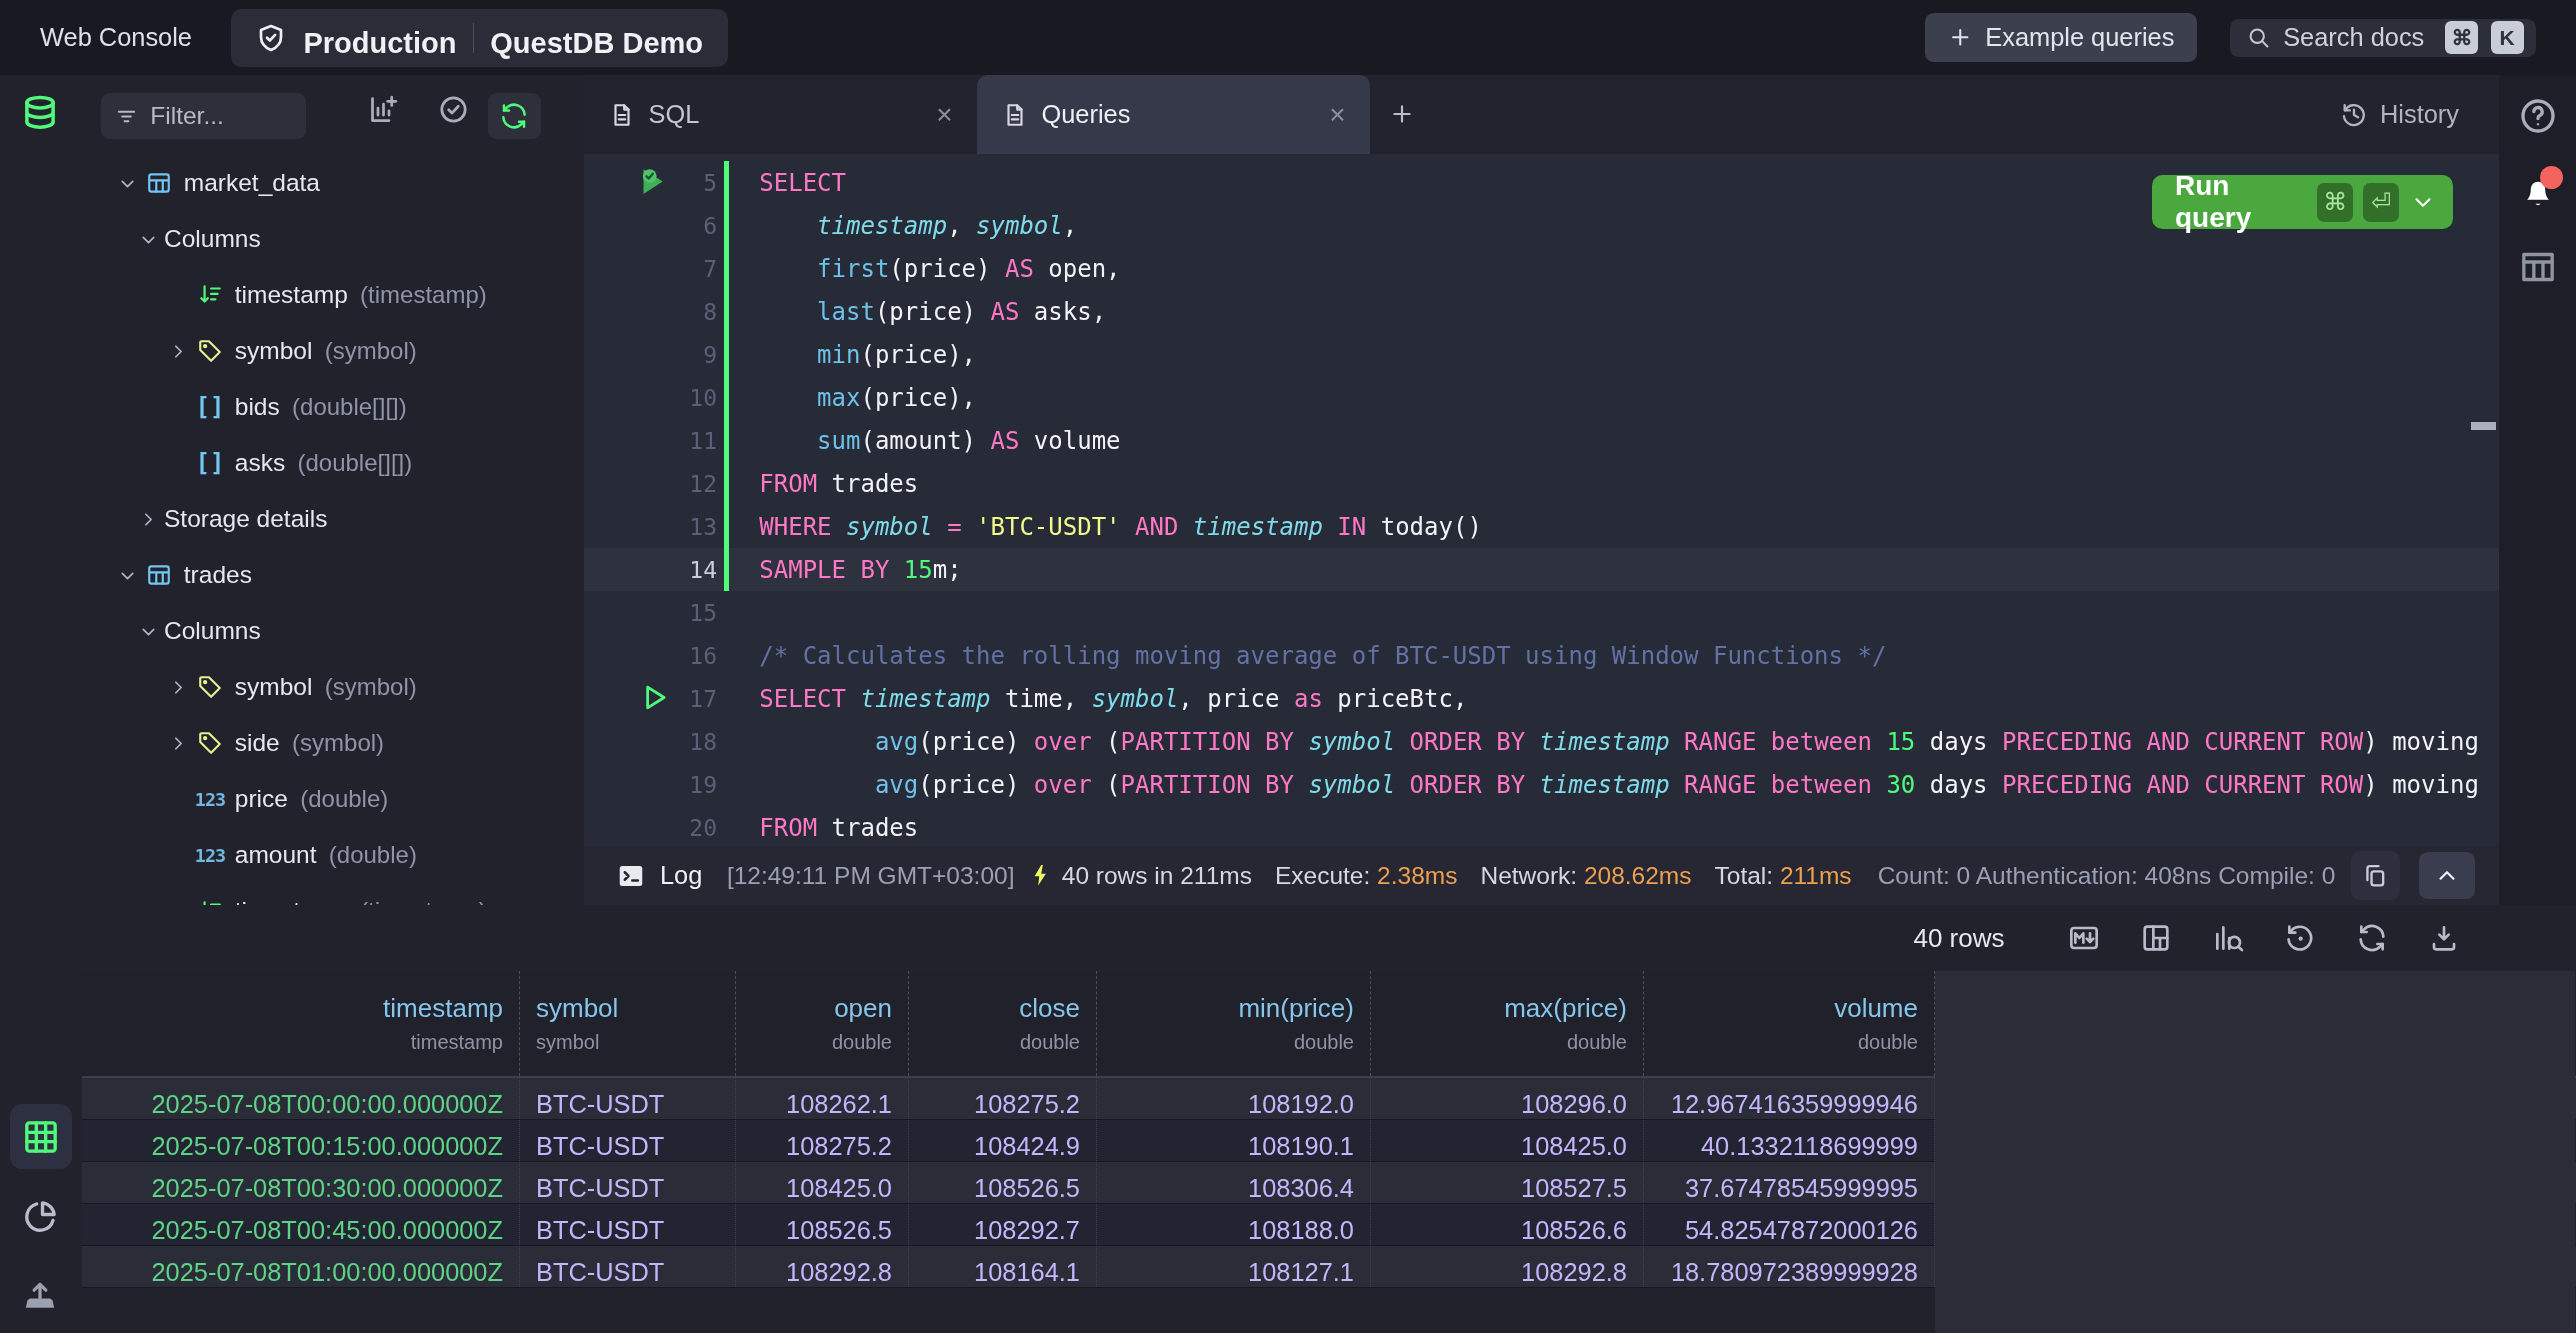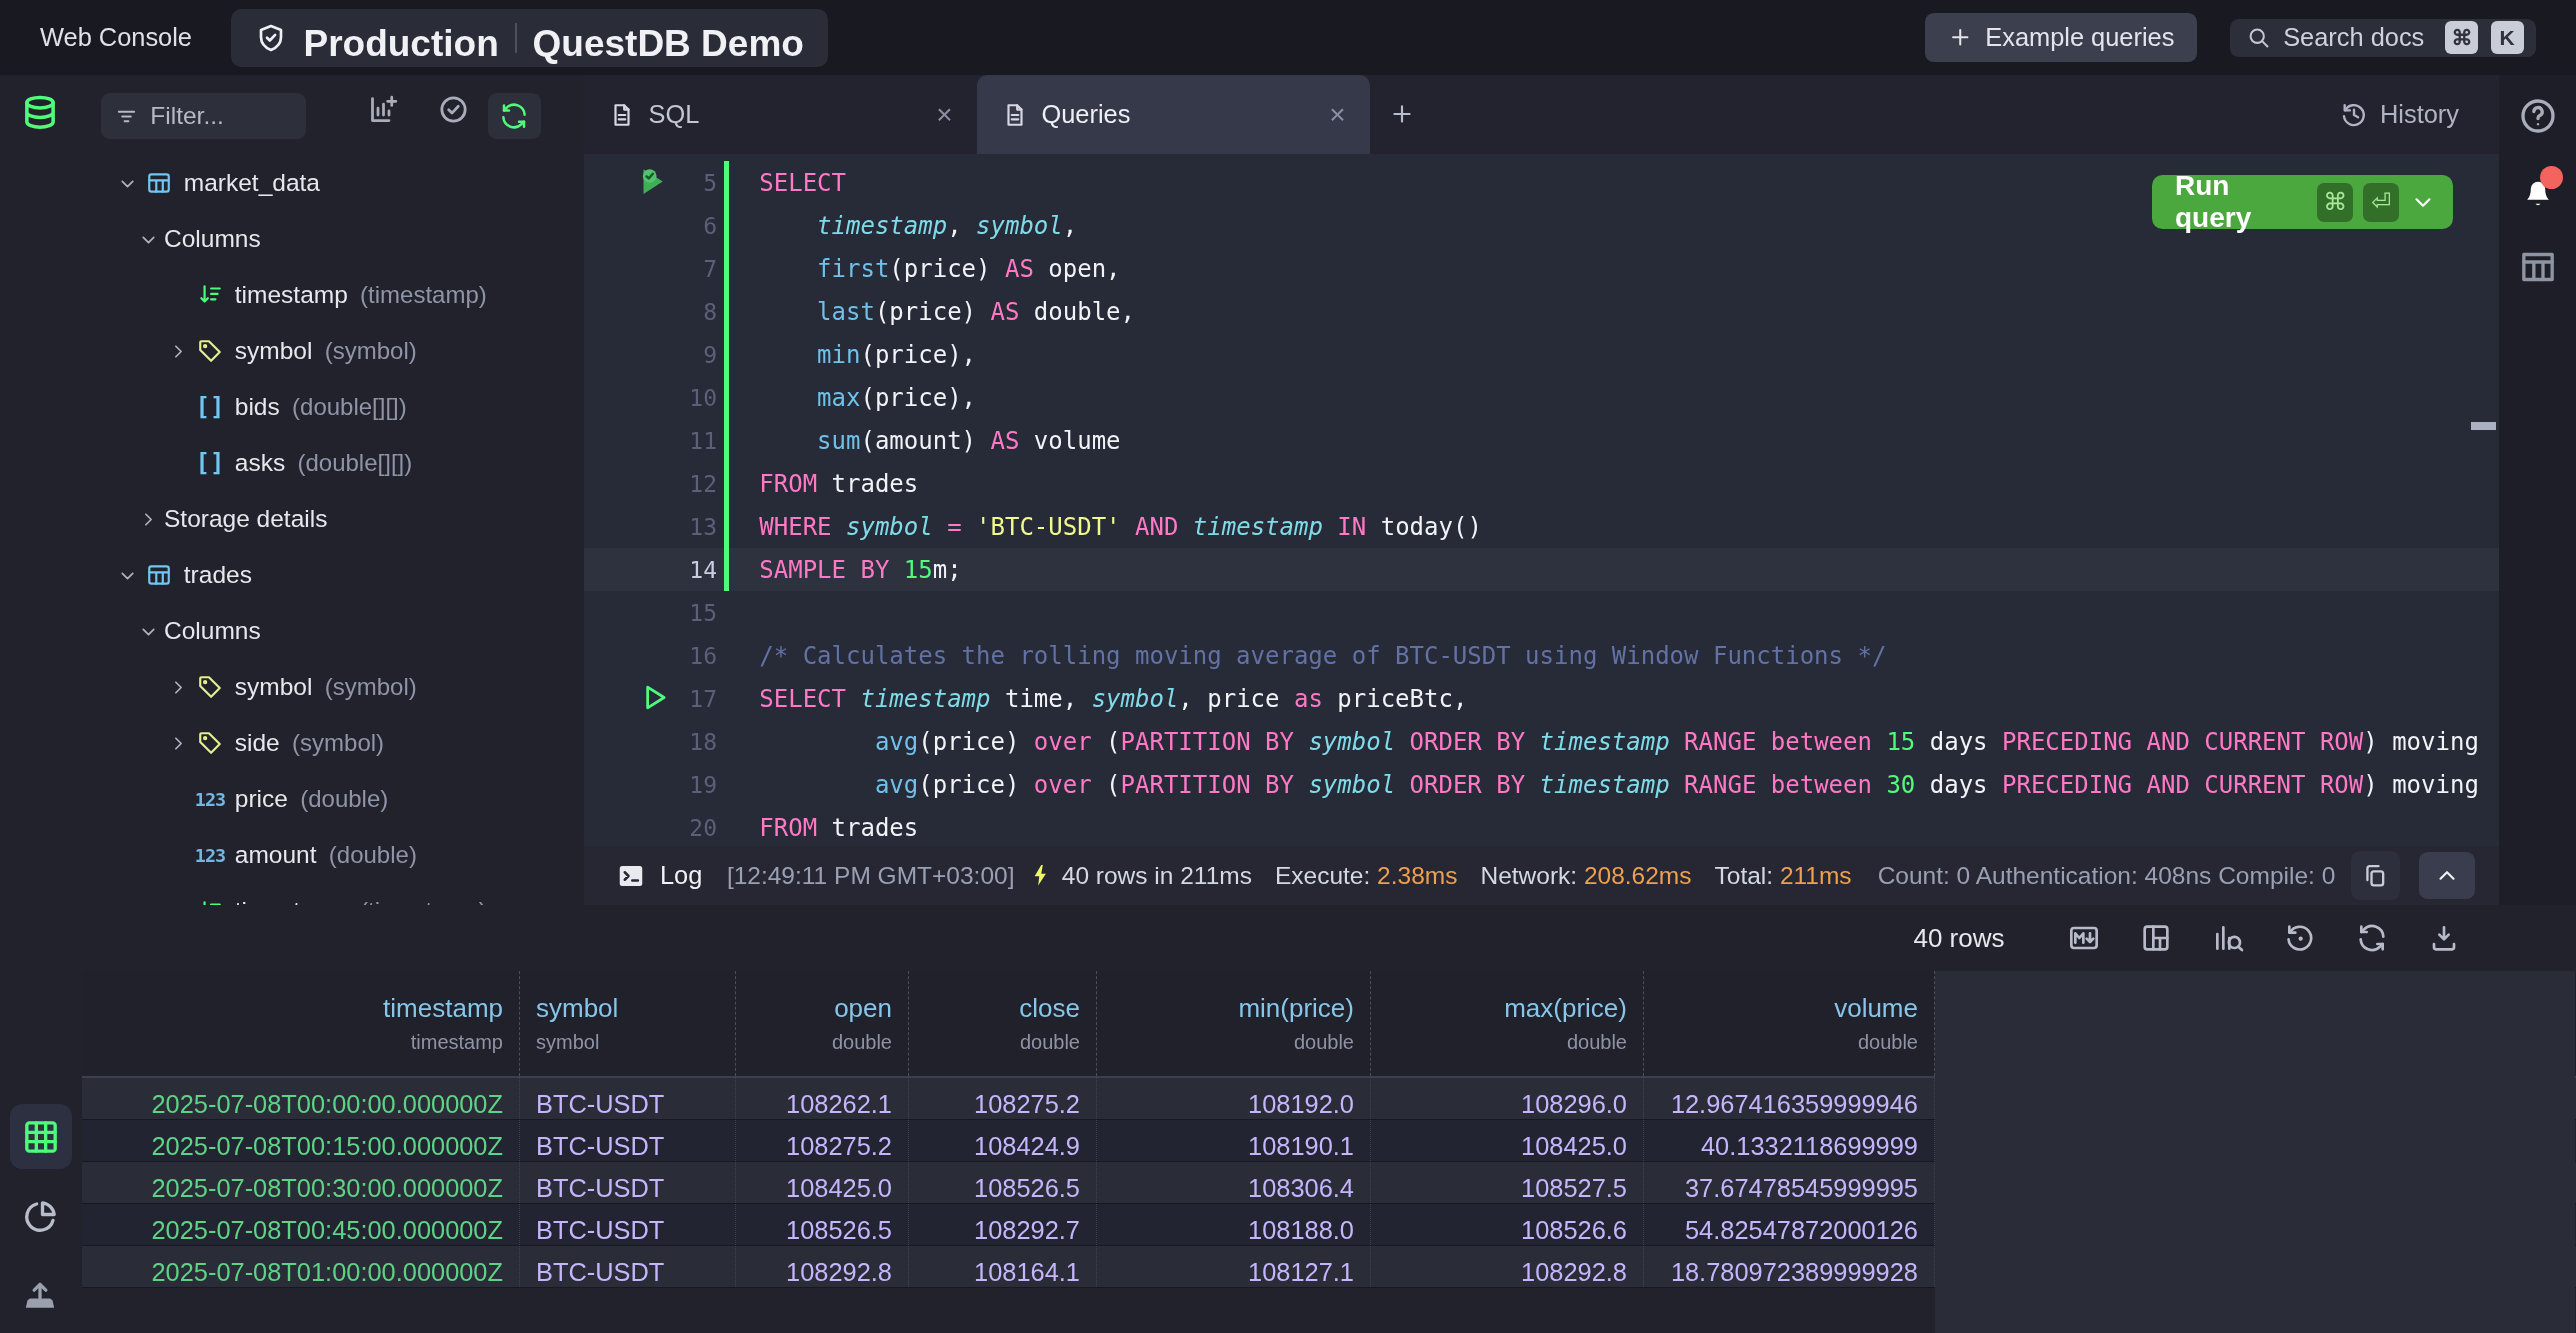--- a/index.html
+++ b/index.html
@@ -9,21 +9,21 @@
   .ic{display:inline-flex;flex:none;}
   .ic svg{width:100%;height:100%;fill:none;stroke:currentColor;stroke-width:2;stroke-linecap:round;stroke-linejoin:round;}
 
   
   .topbar{position:absolute;left:0;top:0;width:2576px;height:75px;background:var(--topbar);
     display:flex;align-items:center;padding:0 40px;}
   .appname{font-size:25.4px;color:#dfe1e8;margin-right:39px;}
   .envpill{display:flex;align-items:center;gap:16px;background:var(--panel);border-radius:10.5px;
     height:58px;padding:0 24.5px;}
   .envpill .ic{width:32px;height:32px;color:#eef0f4;}
-  .envname,.instname{font-size:37px;font-weight:bold;color:#f0f1f5;margin-top:12px;}
+  .envname,.instname{font-size:29px;font-weight:bold;color:#f0f1f5;margin-top:12px;}
   .envdiv{width:1.8px;height:30px;background:#4c5160;}
   .tb-spacer{flex:1;}
   .btn-example{display:flex;align-items:center;gap:12.3px;background:#3b3f4e;border-radius:8.8px;
     height:49px;padding:0 23px;font-size:25.4px;color:#e3e5ec;cursor:pointer;}
   .btn-example .ic{width:24.5px;height:24.5px;}
   .searchdocs{display:flex;align-items:center;gap:12.3px;background:#2c2e39;border-radius:8.8px;
     height:38px;padding:0 12.3px 0 16px;margin-left:33px;cursor:pointer;}
   .searchdocs .ic{width:24.5px;height:24.5px;color:#c3c7d3;}
   .searchdocs .lbl{font-size:25.4px;color:#ced2de;margin-right:8.8px;}
   .kbd{width:33px;height:33px;background:#c9cdd8;color:#30323e;border-radius:6.1px;
@@ -482,21 +482,21 @@
 
   <div class="editor">
     <div class="lines" id="lines">
         <div class="cline inq"><span class="ic marker"><svg viewBox="0 0 24 24">
               <path d="M4 3v18l14-9z" fill="#3fae57" stroke="none"></path>
               <circle cx="8.5" cy="8" r="5" fill="#52c26d" stroke="none"></circle>
               <path d="M6.2 8.2l1.6 1.6 3-3.4" stroke="#155c2a" stroke-width="1.8"></path>
             </svg></span><span class="lnum">5</span><span class="qbar"></span><span class="codetxt"><span class="tk-kw">SELECT</span></span></div>
         <div class="cline inq"><span class="lnum">6</span><span class="qbar"></span><span class="codetxt"><span class="tk-pl">    </span><span class="tk-id">timestamp</span><span class="tk-pl">, </span><span class="tk-id">symbol</span><span class="tk-pl">,</span></span></div>
         <div class="cline inq"><span class="lnum">7</span><span class="qbar"></span><span class="codetxt"><span class="tk-pl">    </span><span class="tk-fn">first</span><span class="tk-pl">(price) </span><span class="tk-kw">AS</span><span class="tk-pl"> open,</span></span></div>
-        <div class="cline inq"><span class="lnum">8</span><span class="qbar"></span><span class="codetxt"><span class="tk-pl">    </span><span class="tk-fn">last</span><span class="tk-pl">(price) </span><span class="tk-kw">AS</span><span class="tk-pl"> double,</span></span></div>
+        <div class="cline inq"><span class="lnum">8</span><span class="qbar"></span><span class="codetxt"><span class="tk-pl">    </span><span class="tk-fn">last</span><span class="tk-pl">(price) </span><span class="tk-kw">AS</span><span class="tk-pl"> asks,</span></span></div>
         <div class="cline inq"><span class="lnum">9</span><span class="qbar"></span><span class="codetxt"><span class="tk-pl">    </span><span class="tk-fn">min</span><span class="tk-pl">(price),</span></span></div>
         <div class="cline inq"><span class="lnum">10</span><span class="qbar"></span><span class="codetxt"><span class="tk-pl">    </span><span class="tk-fn">max</span><span class="tk-pl">(price),</span></span></div>
         <div class="cline inq"><span class="lnum">11</span><span class="qbar"></span><span class="codetxt"><span class="tk-pl">    </span><span class="tk-fn">sum</span><span class="tk-pl">(amount) </span><span class="tk-kw">AS</span><span class="tk-pl"> volume</span></span></div>
         <div class="cline inq"><span class="lnum">12</span><span class="qbar"></span><span class="codetxt"><span class="tk-kw">FROM</span><span class="tk-pl"> trades</span></span></div>
         <div class="cline inq"><span class="lnum">13</span><span class="qbar"></span><span class="codetxt"><span class="tk-kw">WHERE</span><span class="tk-pl"> </span><span class="tk-id">symbol</span><span class="tk-pl"> </span><span class="tk-kw">=</span><span class="tk-pl"> </span><span class="tk-str">'BTC-USDT'</span><span class="tk-pl"> </span><span class="tk-kw">AND</span><span class="tk-pl"> </span><span class="tk-id">timestamp</span><span class="tk-pl"> </span><span class="tk-kw">IN</span><span class="tk-pl"> today()</span></span></div>
         <div class="cline inq hl"><span class="lnum">14</span><span class="qbar"></span><span class="codetxt"><span class="tk-kw">SAMPLE BY</span><span class="tk-pl"> </span><span class="tk-num">15</span><span class="tk-pl">m;</span></span></div>
         <div class="cline"><span class="lnum">15</span><span class="qbar"></span><span class="codetxt"></span></div>
         <div class="cline"><span class="lnum">16</span><span class="qbar"></span><span class="codetxt"><span class="tk-cm">/* Calculates the rolling moving average of BTC-USDT using Window Functions */</span></span></div>
         <div class="cline"><span class="ic marker"><svg viewBox="0 0 24 24" style="stroke:#50fa7b">
               <path d="M7 4.5v15l12-7.5z"></path>

